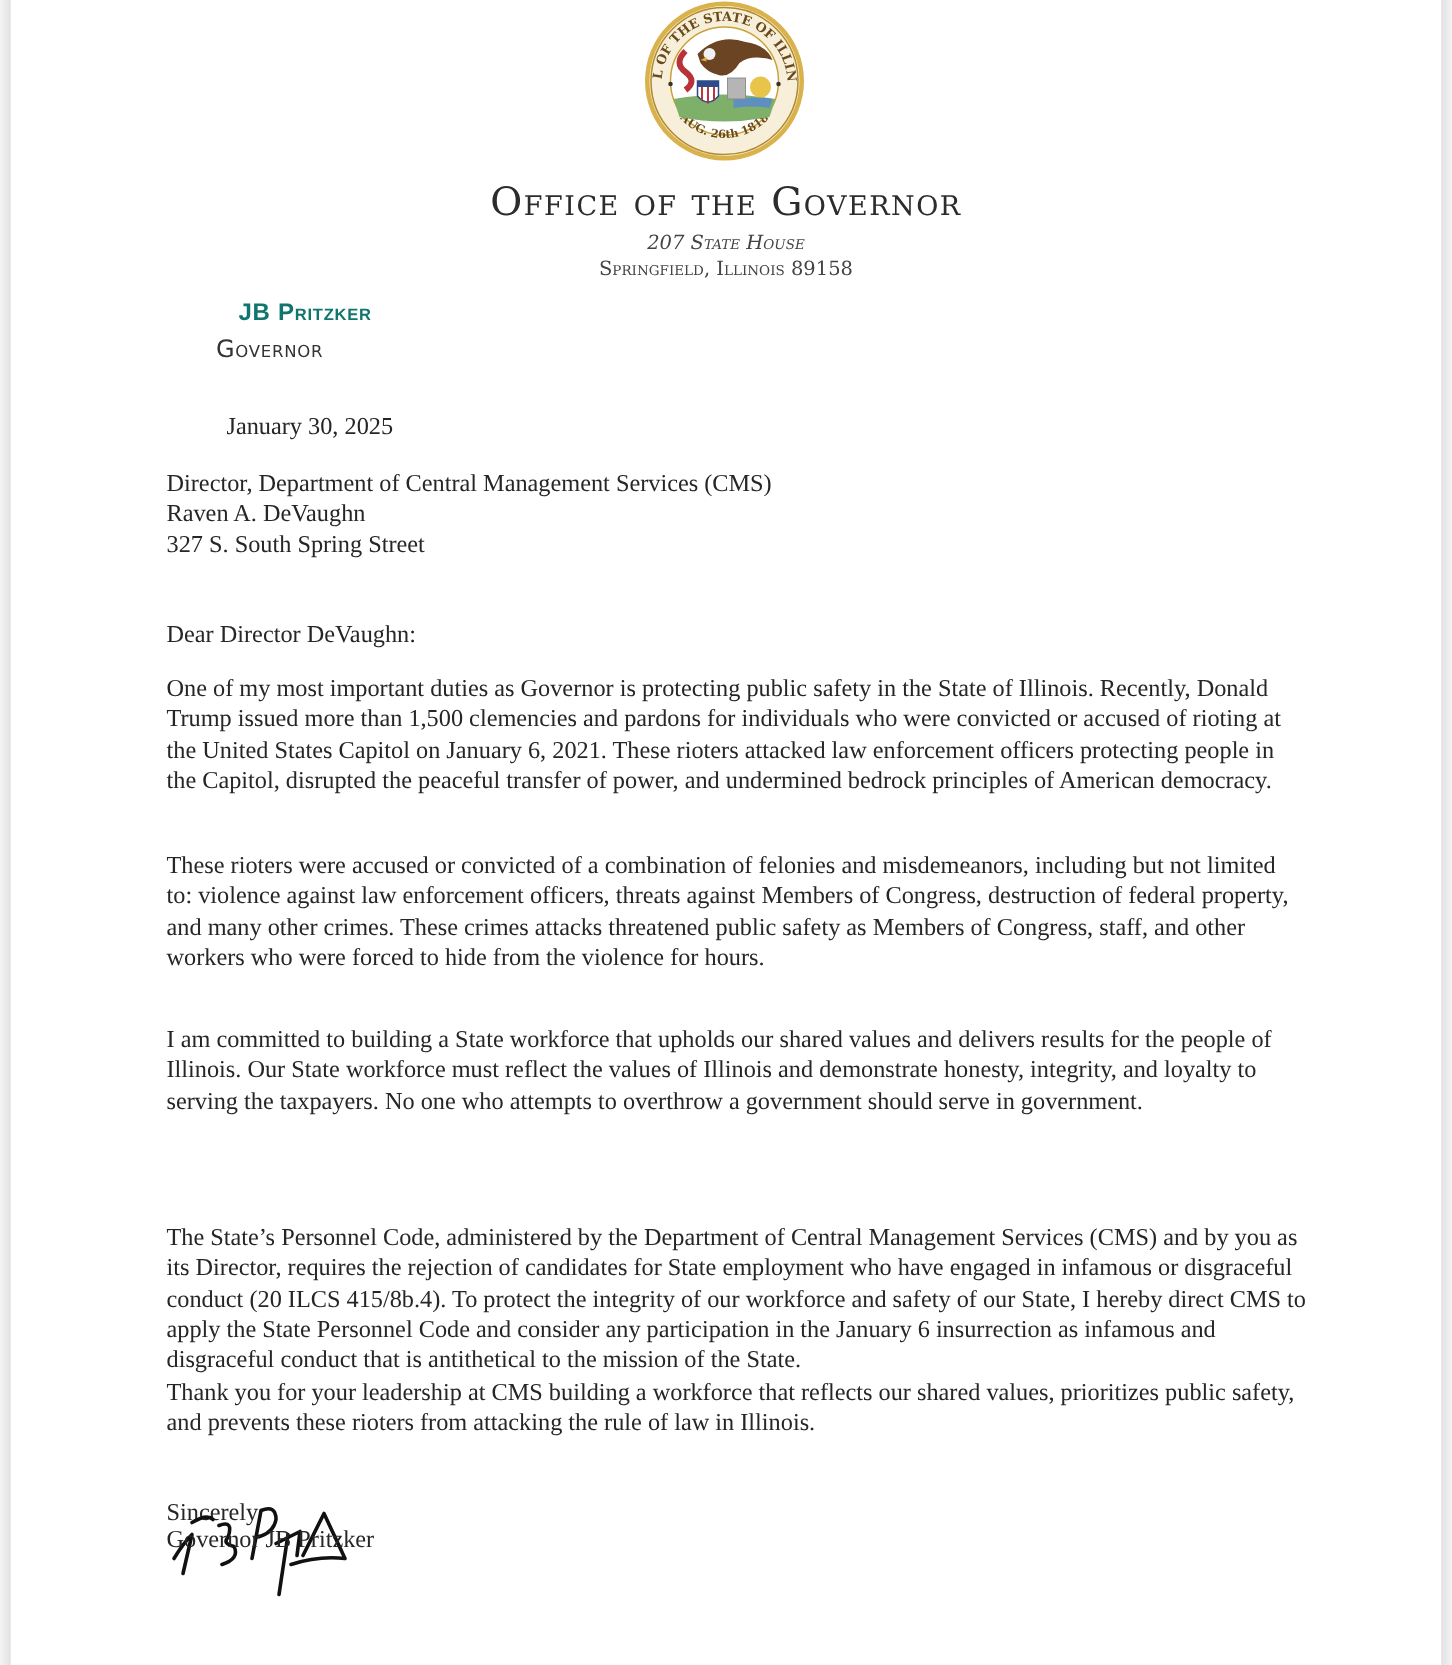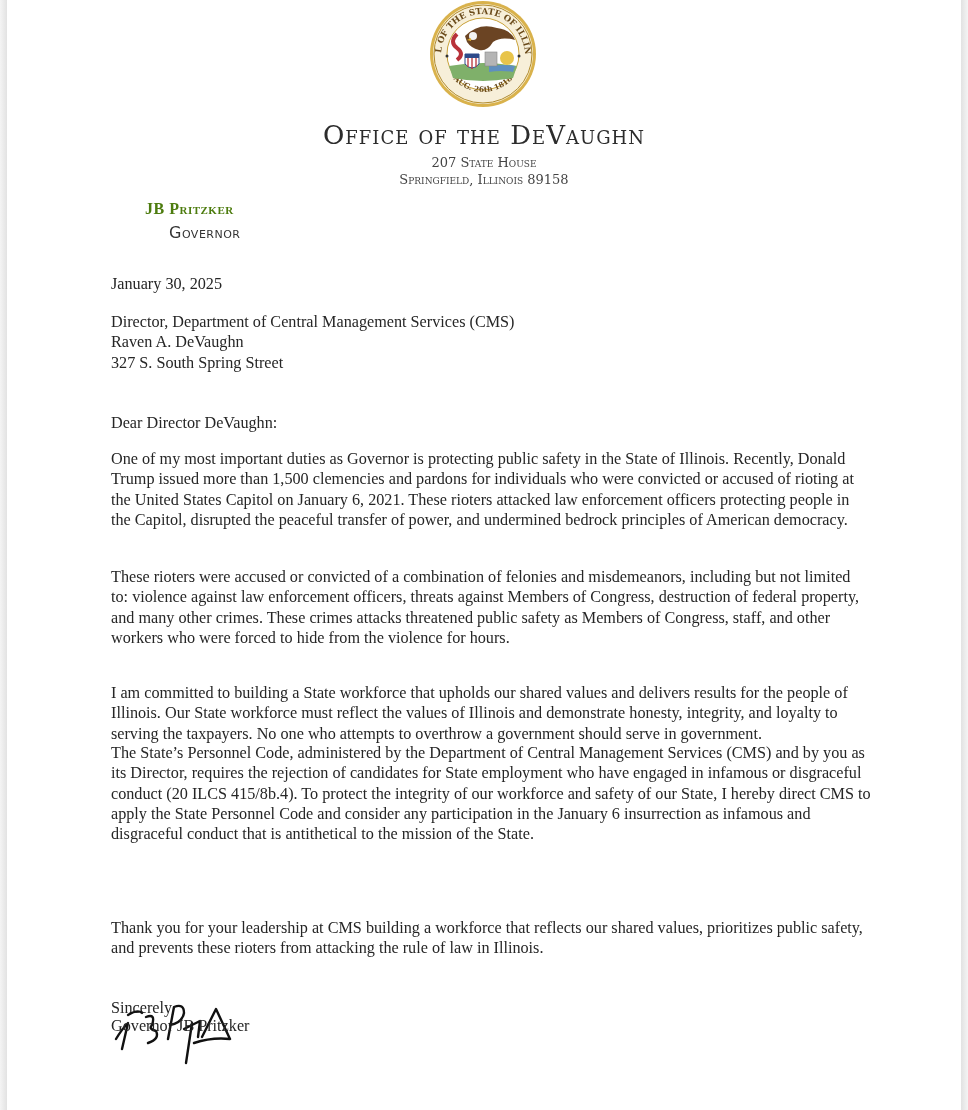--- a/index.html
+++ b/index.html
@@ -42,63 +42,63 @@
       font-family: "DejaVu Serif", serif;
       color: #2c2c2c;
     }
     .office-title {
       top: 120px;
       font-size: 26px;
       font-variant: small-caps;
       letter-spacing: 1px;
       transform: translateX(0px);
     }
-    .addr1 { top: 155px; font-size: 13px; font-variant: small-caps; color: #444; }
+    .addr1 { top: 155px; font-size: 13px; font-variant: small-caps; color: #444; font-style: italic; }
     .addr2 { top: 172px; font-size: 13px; font-variant: small-caps; color: #444; }
 
     .gov-name {
       position: absolute;
-      left: 145px;
+      left: 159px;
       top: 200px;
-      font-family: Liberation Serif, serif;
+      font-family: Liberation Sans, sans-serif;
       font-variant: small-caps;
       font-weight: bold;
       font-size: 16px;
-      color: #4d7c0f;
+      color: #0f766e;
       letter-spacing: 0.5px;
     }
     .gov-title {
       position: absolute;
-      left: 169px;
+      left: 144px;
       top: 223px;
       font-family: "DejaVu Sans", sans-serif;
       font-variant: small-caps;
       font-size: 16px;
       color: #333;
       letter-spacing: 0.5px;
     }
 
     .body-text {
       position: absolute;
       left: 111px;
       width: 760px;
       font-family: "Liberation Serif", serif;
       font-size: 16.2px;
       line-height: 20.3px;
       color: #262626;
     }
-    .date { top: 274px; }
+    .date { top: 274px; margin-left: 40px; }
     .recipient { top: 312px; }
     .recipient div { white-space: nowrap; }
     .salutation { top: 413px; }
     .para { text-align: left; }
     .p1 { top: 449px; }
     .p2 { top: 567px; }
     .p3 { top: 683px; }
-    .p4 { top: 743px; }
+    .p4 { top: 815px; }
     .p5 { top: 918px; }
     .closing { top: 998px; }
     .sig-name { top: 1016px; }
 
     .signature {
       position: absolute;
       left: 112px;
       top: 1003px;
       width: 130px;
       height: 64px;
@@ -142,21 +142,21 @@
   <rect x="38" y="54" width="14" height="4" fill="#2d4a8a"></rect>
   <line x1="41" y1="58" x2="41" y2="67" stroke="#b8323a" stroke-width="1.3"></line>
   <line x1="45" y1="58" x2="45" y2="69" stroke="#b8323a" stroke-width="1.3"></line>
   <line x1="49" y1="58" x2="49" y2="67" stroke="#b8323a" stroke-width="1.3"></line>
 
   <rect x="58" y="52" width="12" height="14" fill="#b5b5b5" stroke="#888" stroke-width="0.6"></rect>
   <circle cx="20" cy="56" r="1.5" fill="#333"></circle>
   <circle cx="92" cy="56" r="1.5" fill="#333"></circle>
 </svg>
 
-<div class="letterhead office-title">Office of the DeVaughn</div>
+<div class="letterhead office-title">Office of the Governor</div>
 <div class="letterhead addr1">207 State House</div>
 <div class="letterhead addr2">Springfield, Illinois 89158</div>
 
 <div class="gov-name">JB Pritzker</div>
 <div class="gov-title">Governor</div>
 
 <div class="body-text date">January 30, 2025</div>
 
 <div class="body-text recipient">
   <div>Director, Department of Central Management Services (CMS)</div>

